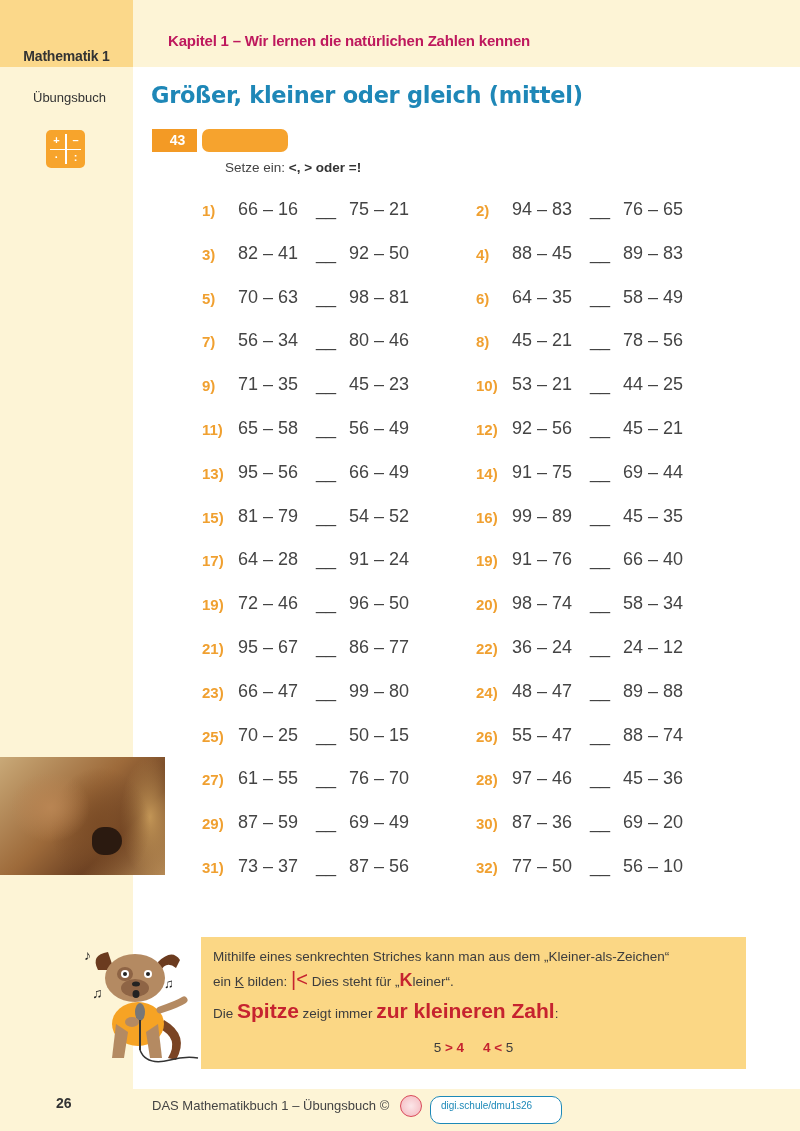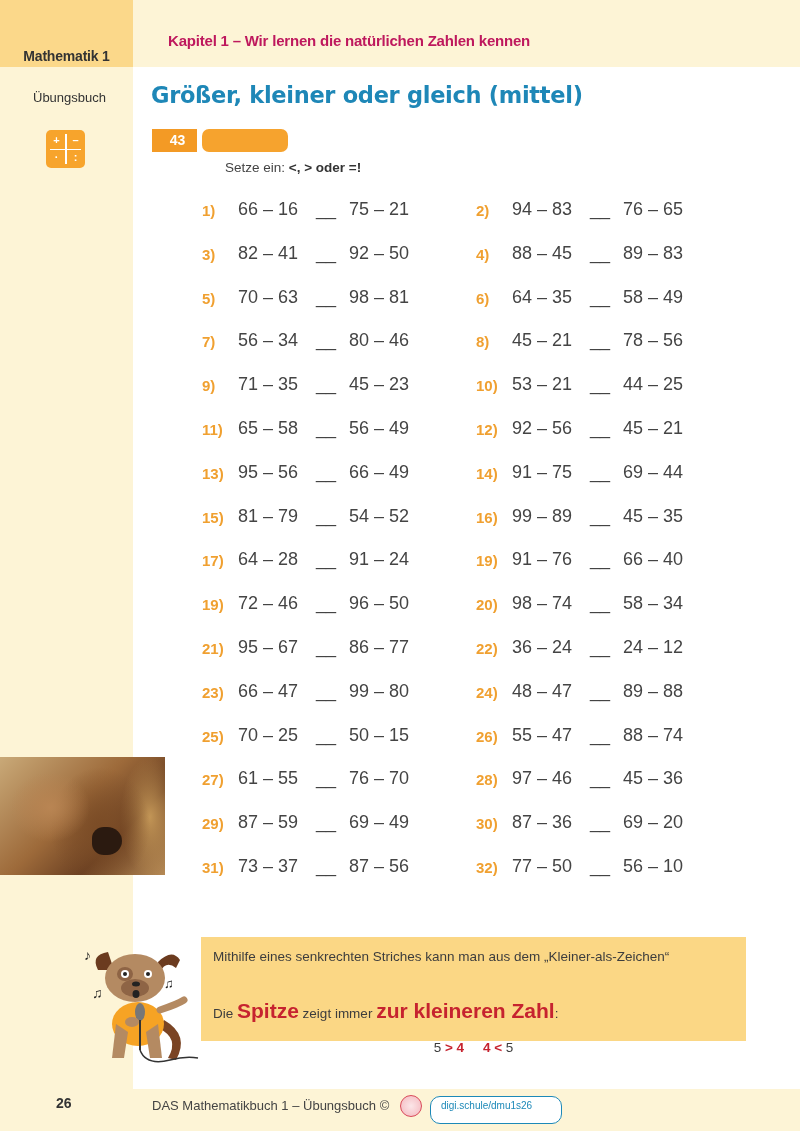--- a/index.html
+++ b/index.html
@@ -31,21 +31,21 @@
   .exercise .blank { position: absolute; left: 114px; top: 0; }
   .exercise .rhs { position: absolute; left: 147px; top: 0; }
 
   .lion-photo { position: absolute; left: 0; top: 757px; width: 165px; height: 118px; background:
       radial-gradient(ellipse 40px 35px at 50px 50px, #b98553 0%, rgba(185,133,83,0) 100%),
       radial-gradient(ellipse 50px 60px at 100px 70px, #7b4c26 0%, rgba(123,76,38,0) 100%),
       radial-gradient(ellipse 30px 60px at 150px 60px, #c29556 0%, rgba(194,149,86,0) 100%),
       linear-gradient(135deg, #c9a978 0%, #9d6a3a 45%, #6b4022 70%, #b68a55 100%); }
   .lion-photo .mouth { position: absolute; left: 92px; top: 70px; width: 30px; height: 28px; background: #2b1a10; border-radius: 40% 50% 50% 40%; }
 
-  .note-box { position: absolute; left: 201px; top: 937px; width: 545px; height: 104px; background: #fbd785; padding: 12px 0 0 12px; font-size: 13.5px; color: #3d3d3d; }
+  .note-box { position: absolute; left: 201px; top: 937px; width: 545px; height: 132px; background: #fbd785; padding: 12px 0 0 12px; font-size: 13.5px; color: #3d3d3d; }
   .note-box .l1 { position: absolute; left: 12px; top: 12px; }
   .note-box .l2 { position: absolute; left: 12px; top: 33px; }
   .note-box .l3 { position: absolute; left: 12px; top: 62px; }
   .note-box .l4 { position: absolute; left: 0; width: 545px; top: 103px; text-align: center; color: #c6232f; }
   .red { color: #c6232f; }
   .red-big { color: #c6232f; font-weight: bold; font-size: 21px; margin-top: 48px; }
   .red-mid { color: #c6232f; font-weight: bold; font-size: 18px; }
   .dark { color: #3d3d3d; font-weight: normal; }
 
   .dog { position: absolute; left: 80px; top: 940px; width: 120px; height: 135px; }
@@ -305,20 +305,23 @@
   <path d="M66 92 L70 118 L82 118 L78 84 Z" fill="#b48a62"></path>
   <path d="M80 70 Q98 64 104 60" stroke="#b48a62" stroke-width="7" fill="none" stroke-linecap="round"></path>
   <ellipse cx="60" cy="72" rx="5" ry="9" fill="#777"></ellipse>
   <line x1="60" y1="80" x2="60" y2="110" stroke="#333" stroke-width="2"></line>
   <path d="M60 110 Q66 126 90 120 Q105 116 118 118" stroke="#333" stroke-width="1.5" fill="none"></path>
   <ellipse cx="52" cy="82" rx="7" ry="5" fill="#b48a62"></ellipse>
 </svg>
 
 <div class="note-box">
   <div class="l1">Mithilfe eines senkrechten Striches kann man aus dem „Kleiner-als-Zeichen“</div>
+  <div class="l2">
+    <span>ein </span><span style="text-decoration:underline">K</span><span> bilden: </span><span class="red" style="font-size:20px;line-height:14px;">|&lt;</span><span> Dies steht für „</span><span class="red-mid">K</span><span>leiner“.</span>
+  </div>
   <div class="l3">
     <span>Die </span><span class="red-big">Spitze</span><span> zeigt immer </span><span class="red-big">zur kleineren Zahl</span><span>:</span>
   </div>
   <div class="l4">
     <span class="dark">5 </span><b>&gt; 4</b>&nbsp;&nbsp;&nbsp;&nbsp;&nbsp;<b>4 &lt;</b><span class="dark"> 5</span>
   </div>
 </div>
 
 <div class="footer"></div>
 <div class="page-num">26</div>

